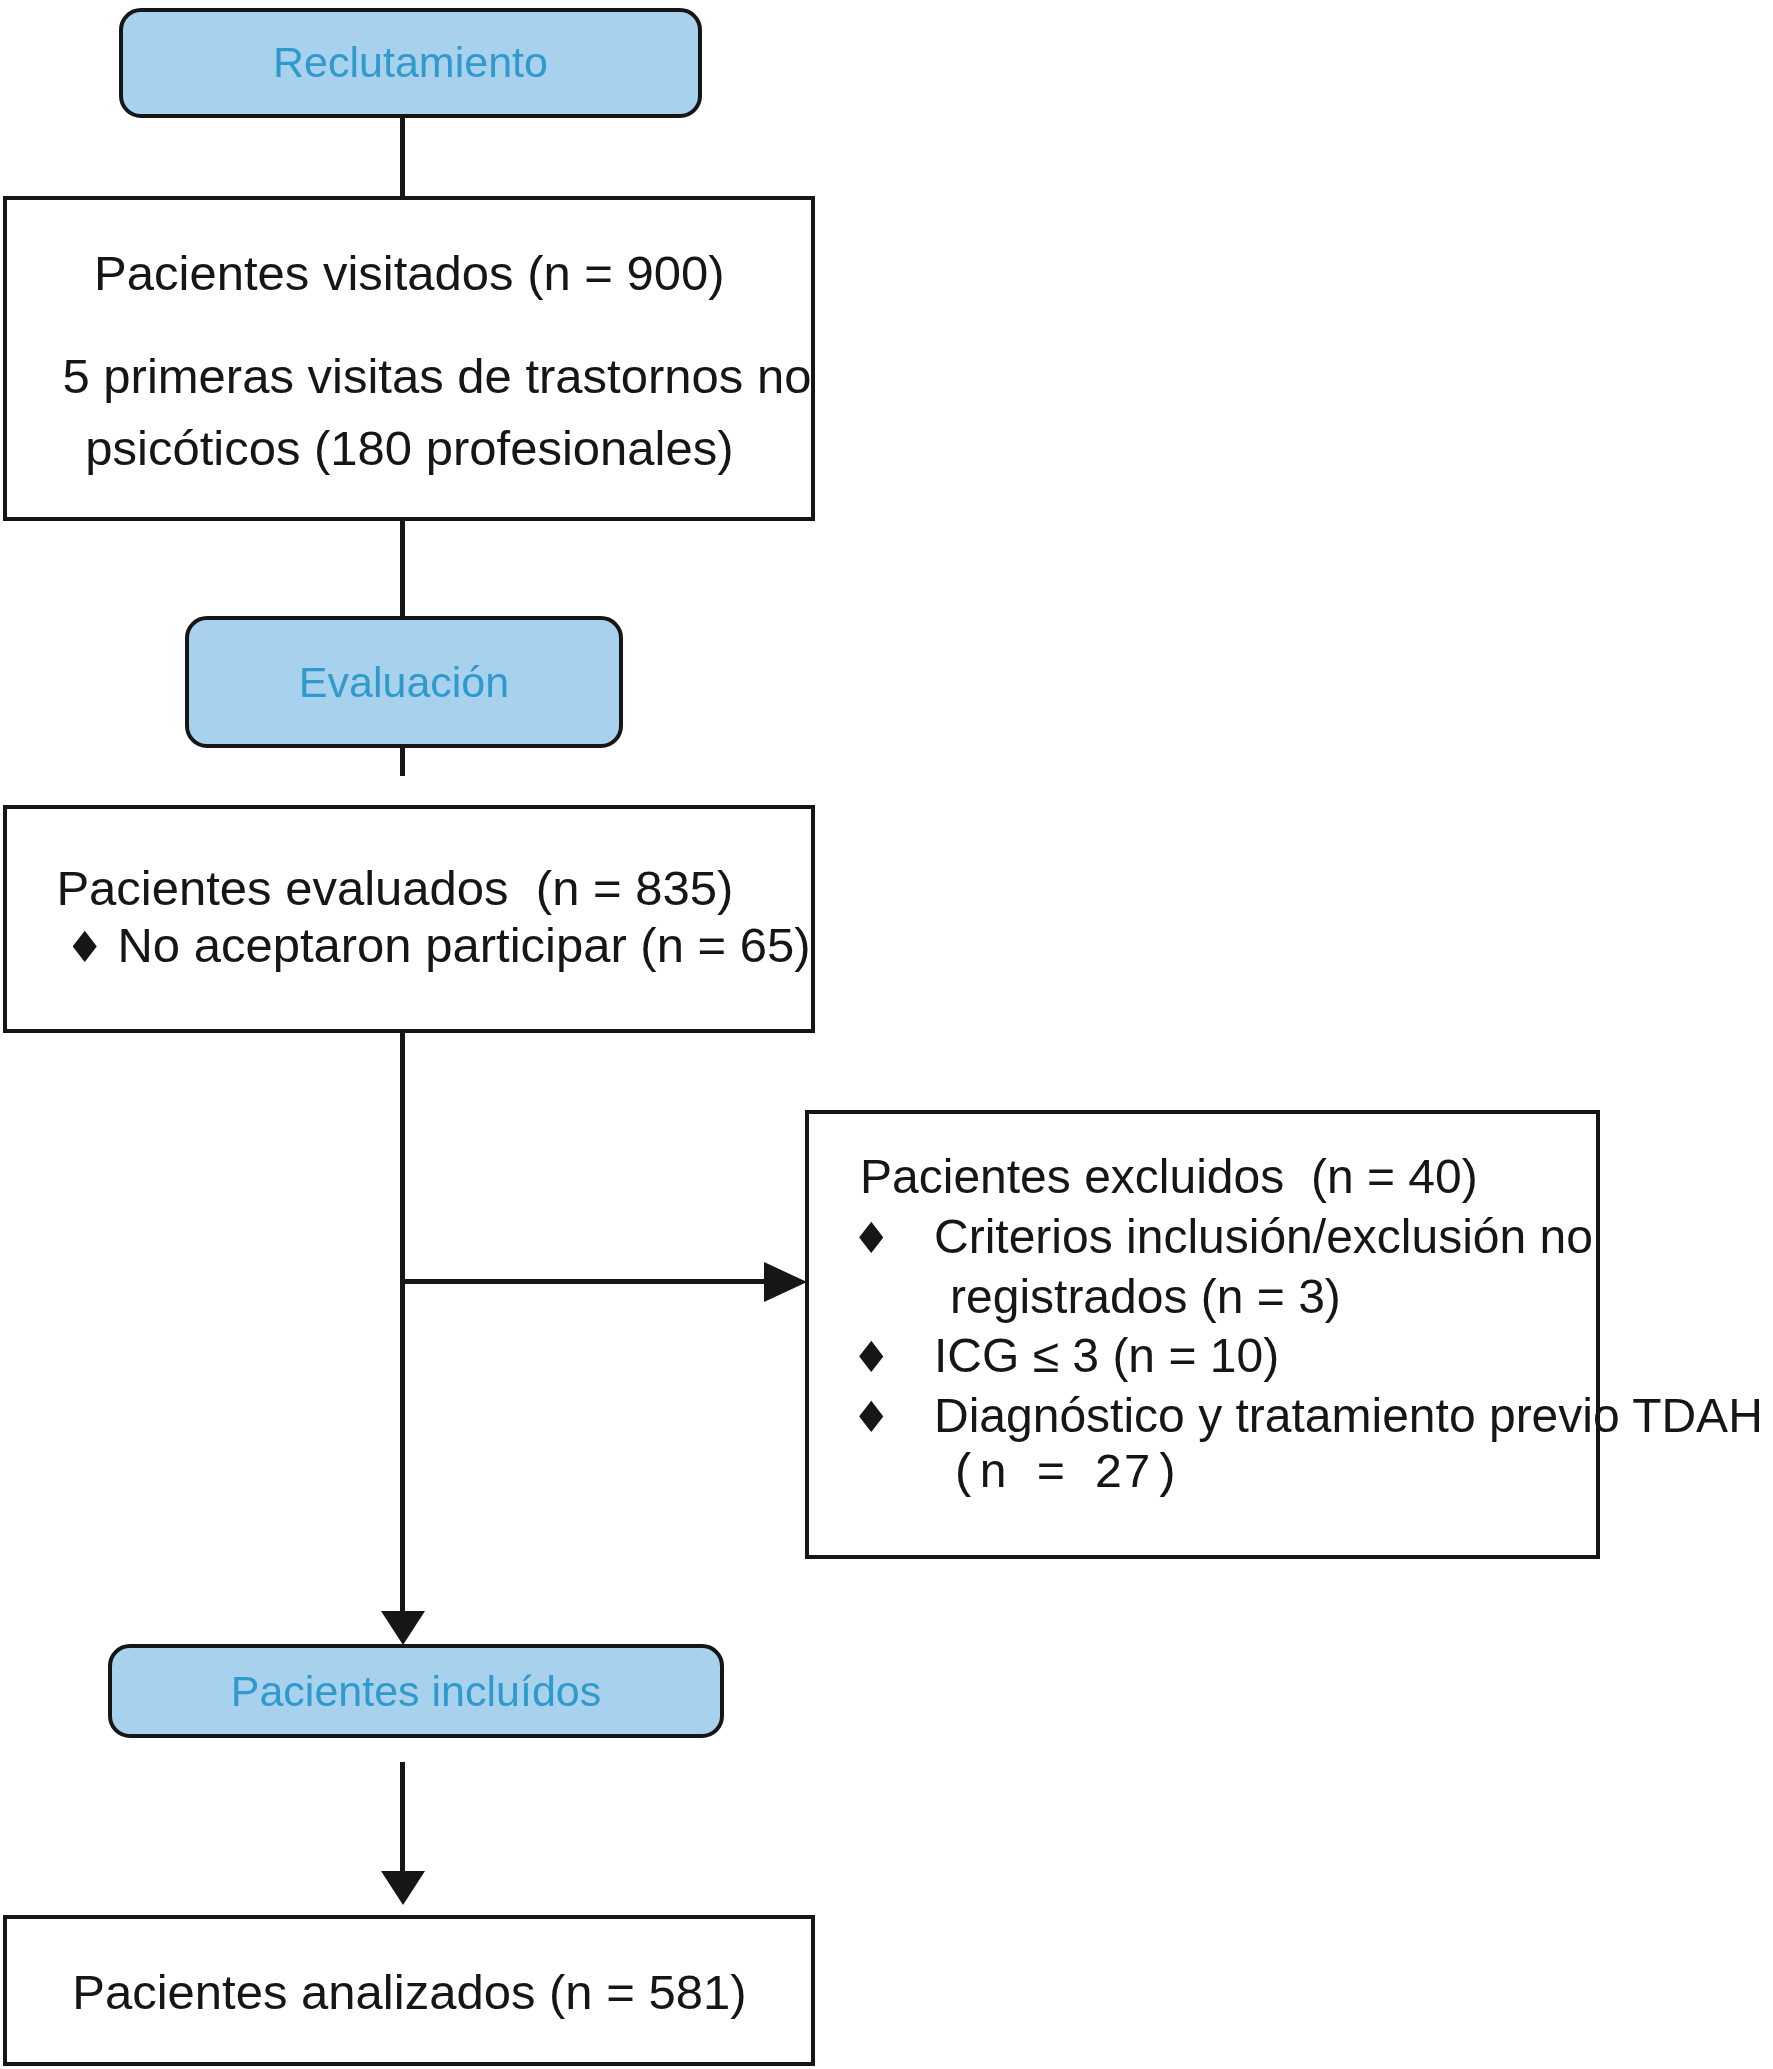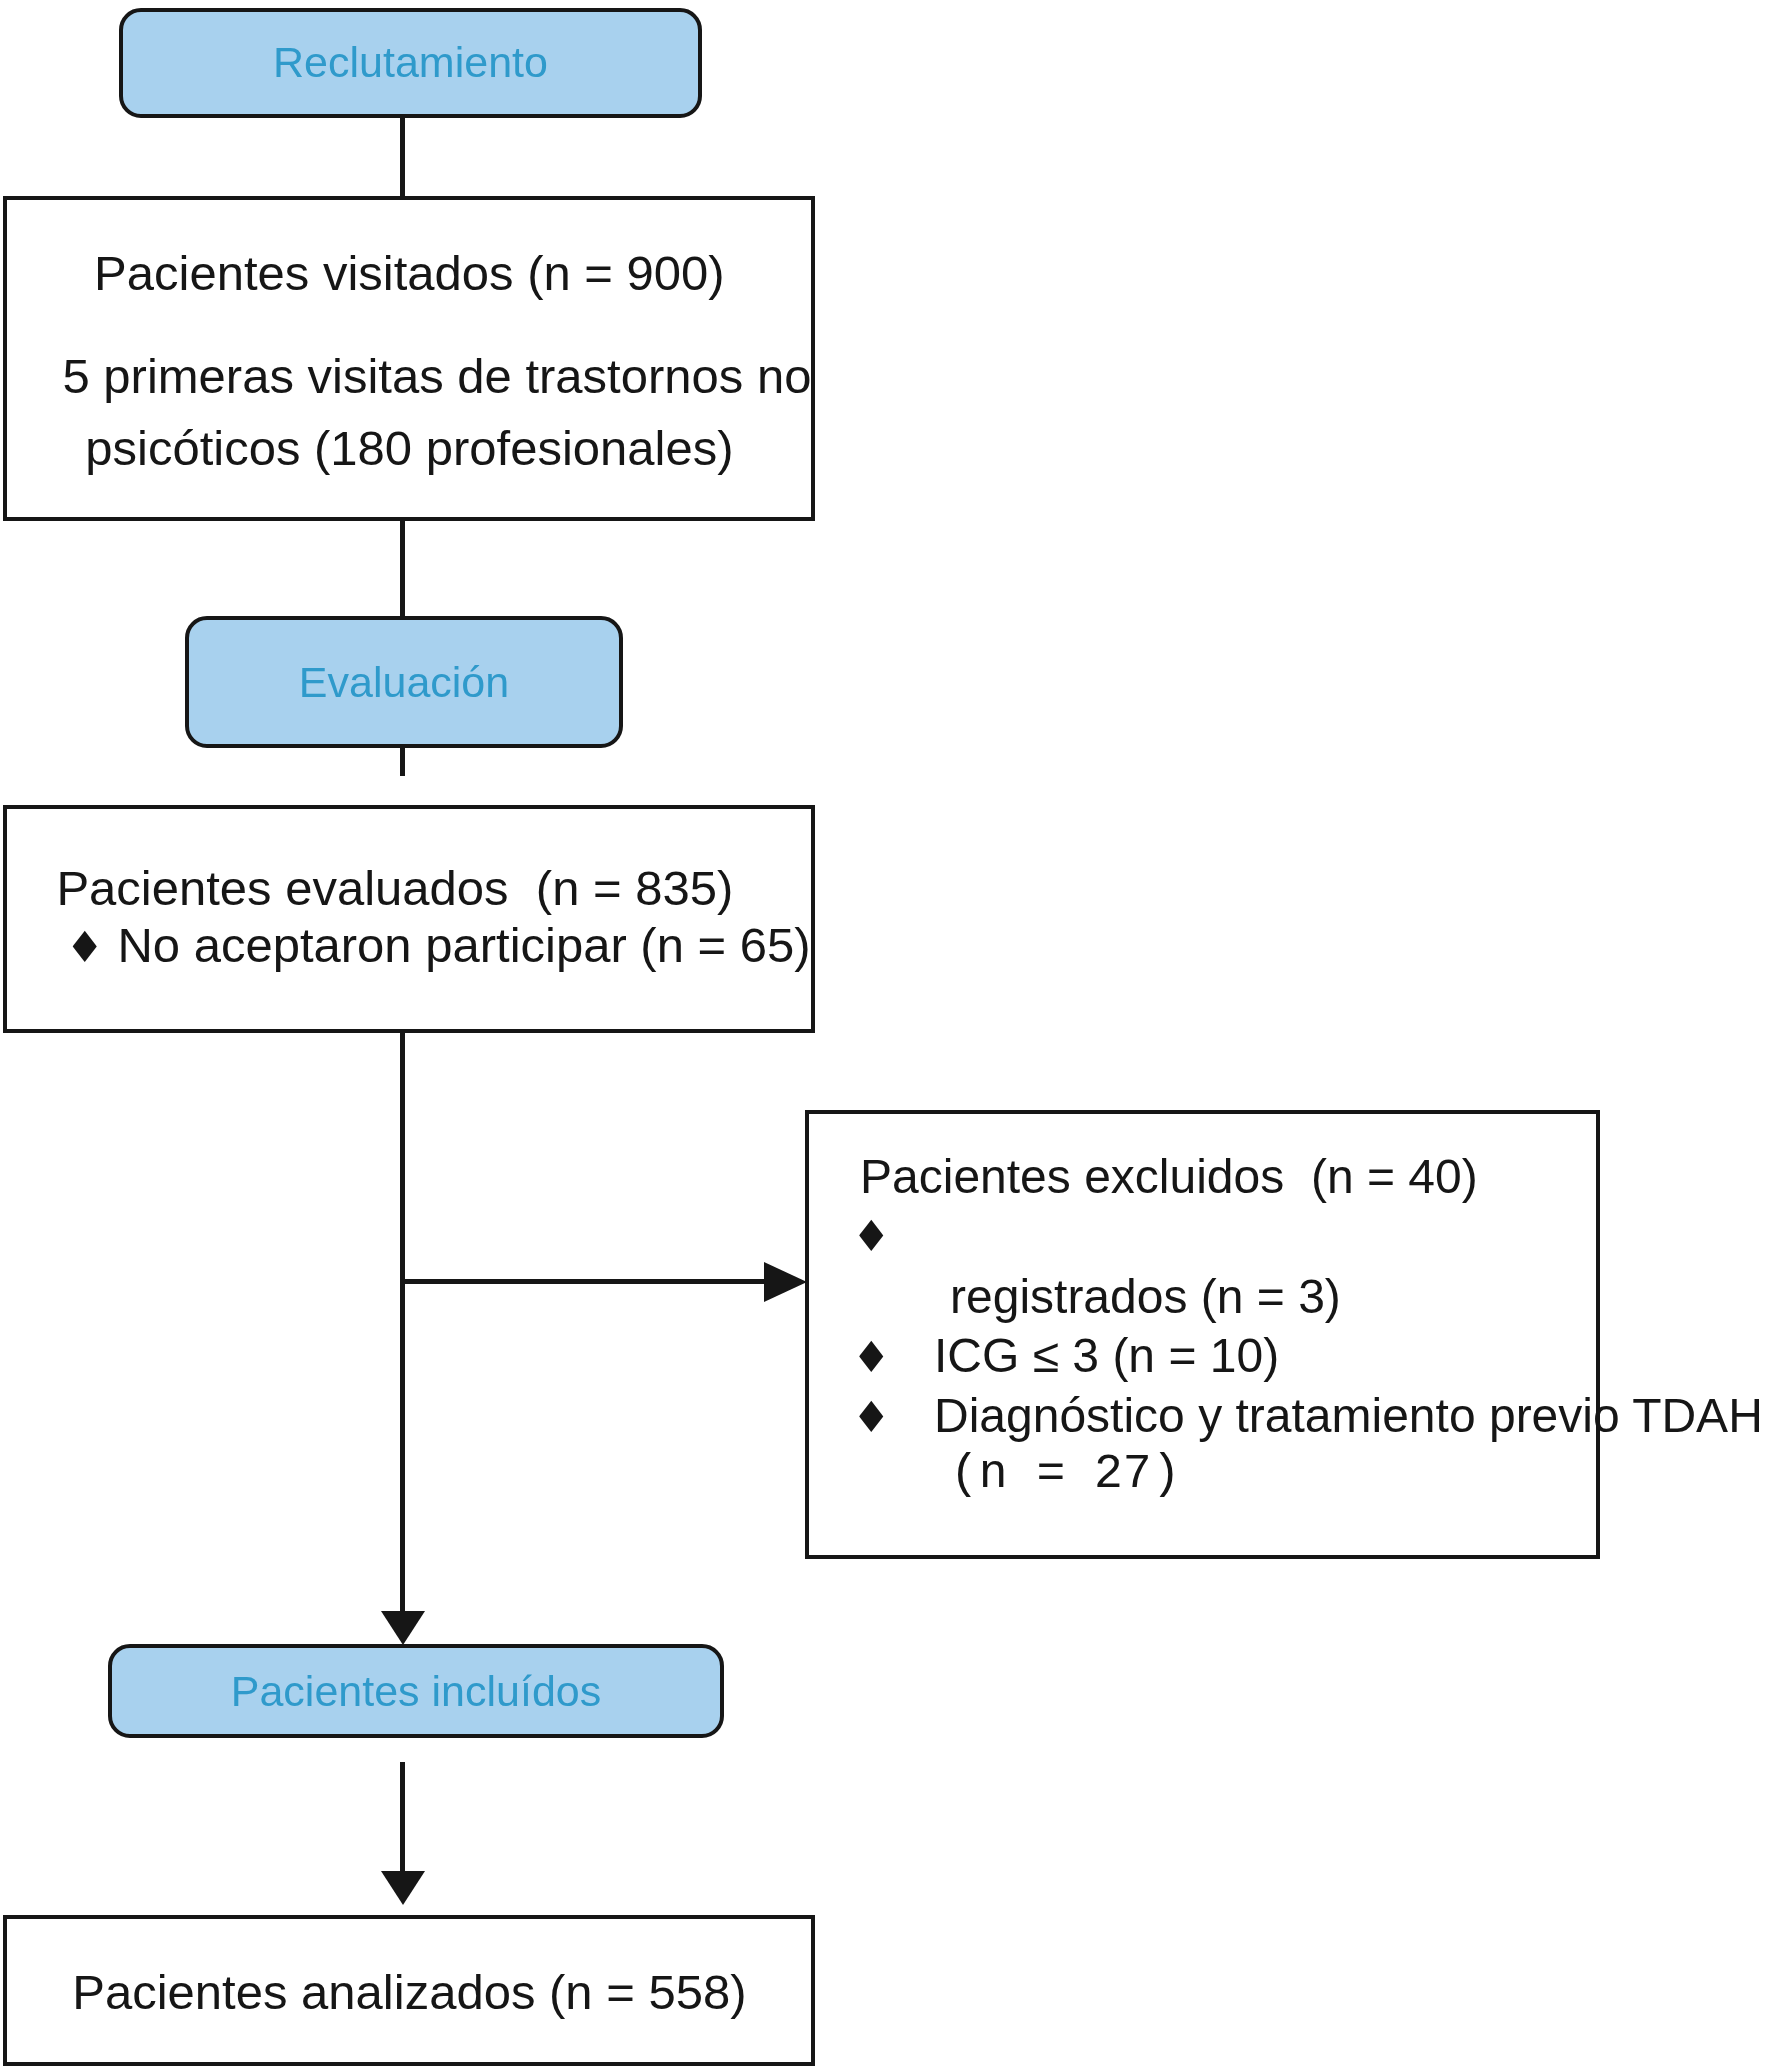--- a/index.html
+++ b/index.html
@@ -105,37 +105,38 @@
       <span class="bicon">♦</span>
       <span>No aceptaron participar (n = 65)</span>
     </div>
   </div>
 
   <div class="fbox" style="left:805px;top:1110px;width:795px;height:449px;font-size:48px;">
     <div class="tline" style="top:32px;left:51px;">Pacientes excluidos  (n = 40)</div>
 
     <div class="bullet-row b-excl" style="top:92px;left:43px;">
       <span class="bicon">♦</span>
+      <span>Criterios inclusión/exclusión no</span>
     </div>
     <div class="tline" style="top:152px;left:141px;">registrados (n = 3)</div>
 
     <div class="bullet-row b-excl" style="top:211px;left:43px;">
       <span class="bicon">♦</span>
       <span>ICG ≤ 3 (n = 10)</span>
     </div>
 
     <div class="bullet-row b-excl" style="top:271px;left:43px;">
       <span class="bicon">♦</span>
       <span>Diagnóstico y tratamiento previo TDAH</span>
     </div>
     <div class="tline" style="top:330px;left:141px;font-family:Liberation Mono, monospace;">(n = 27)</div>
   </div>
 
   <div class="stage" style="left:108px;top:1644px;width:616px;height:94px;">
     <span>Pacientes incluídos</span>
   </div>
 
   <div class="fbox" style="left:3.4px;top:1915px;width:812px;height:151px;">
-    <div class="tline center" style="top:43px;">Pacientes analizados (n = 558)</div>
+    <div class="tline center" style="top:43px;">Pacientes analizados (n = 581)</div>
   </div>
 
 </div>
 
 
 </body></html>

